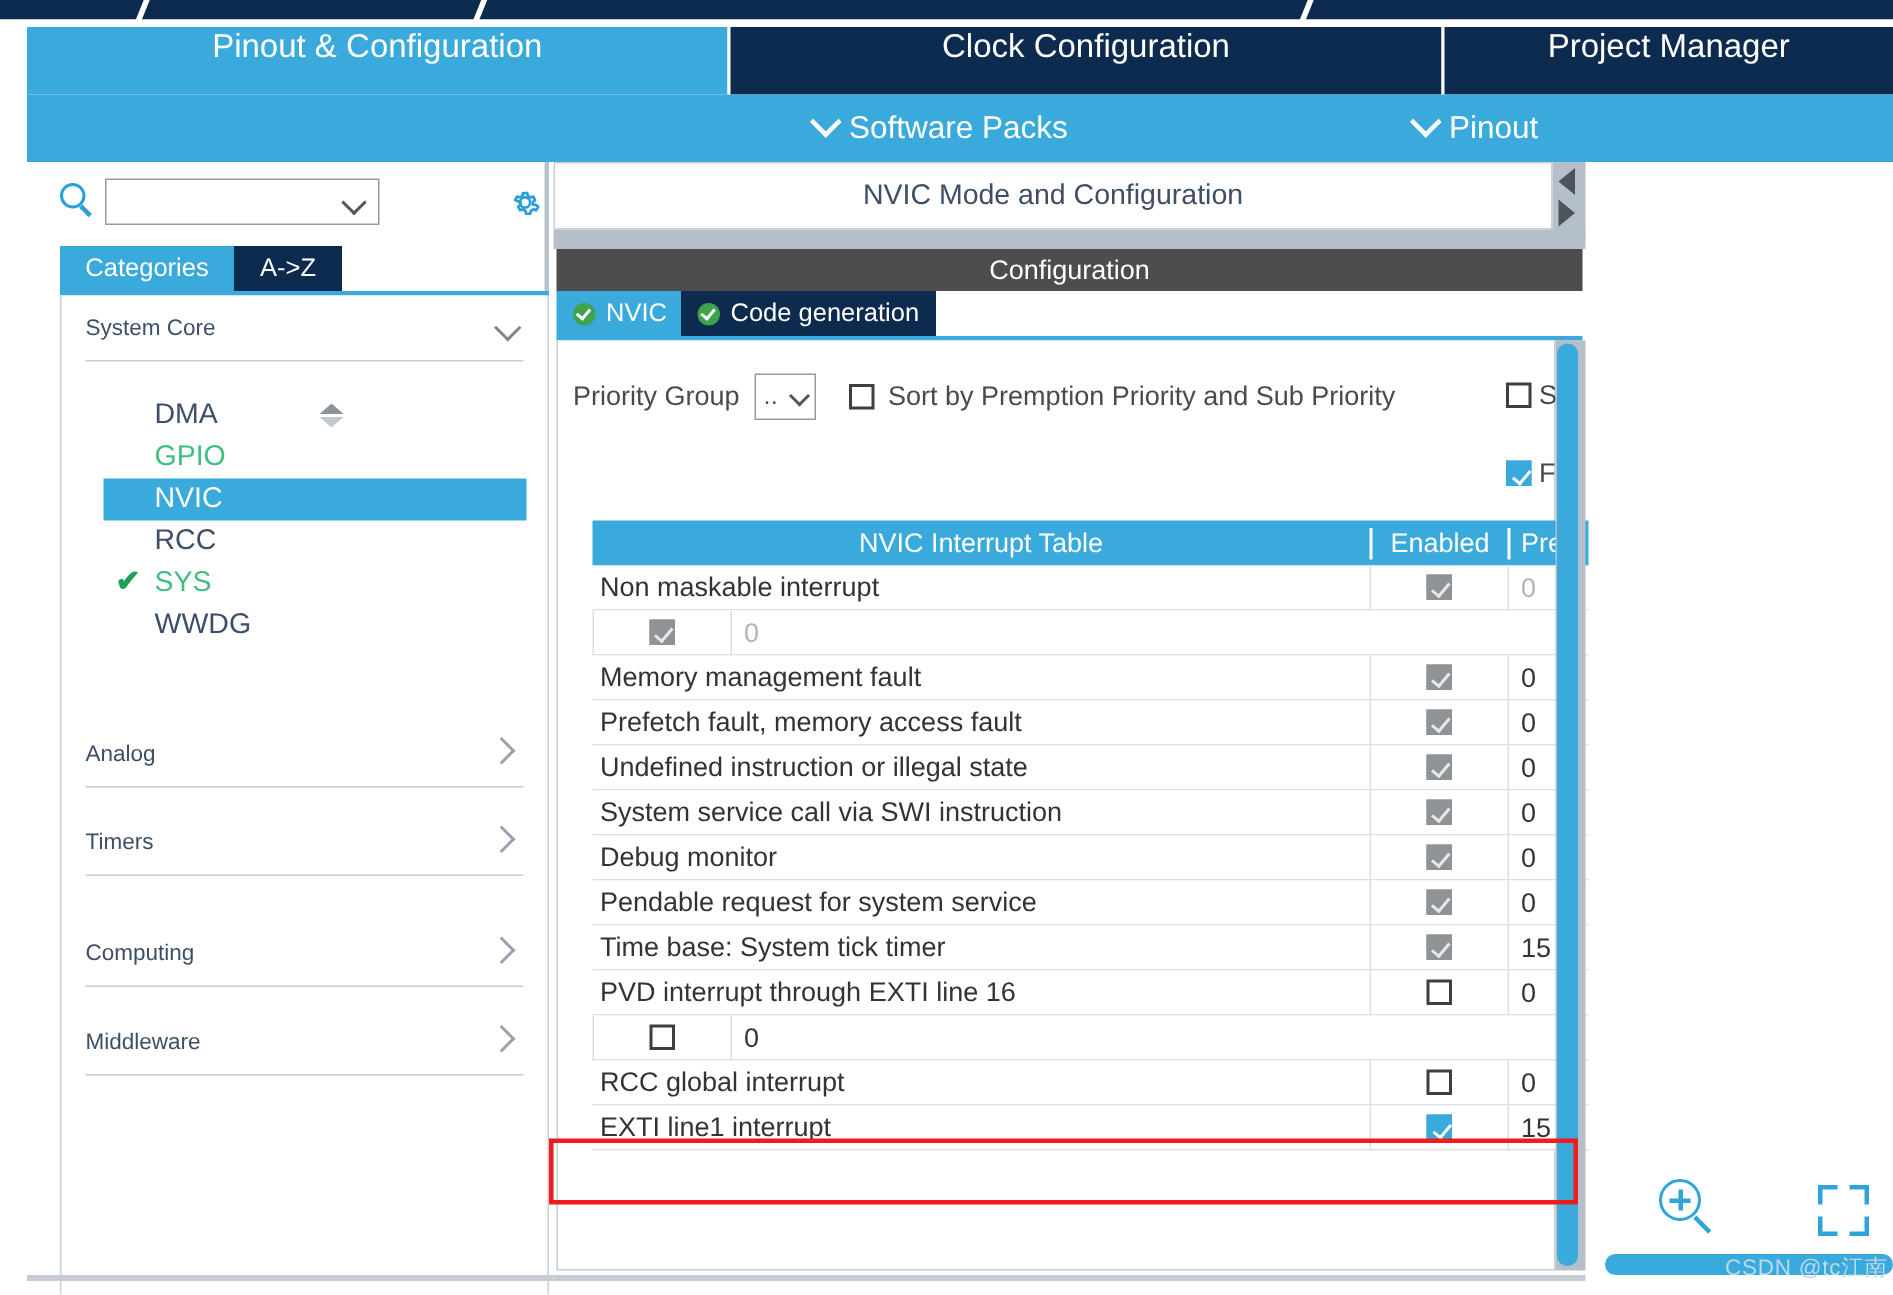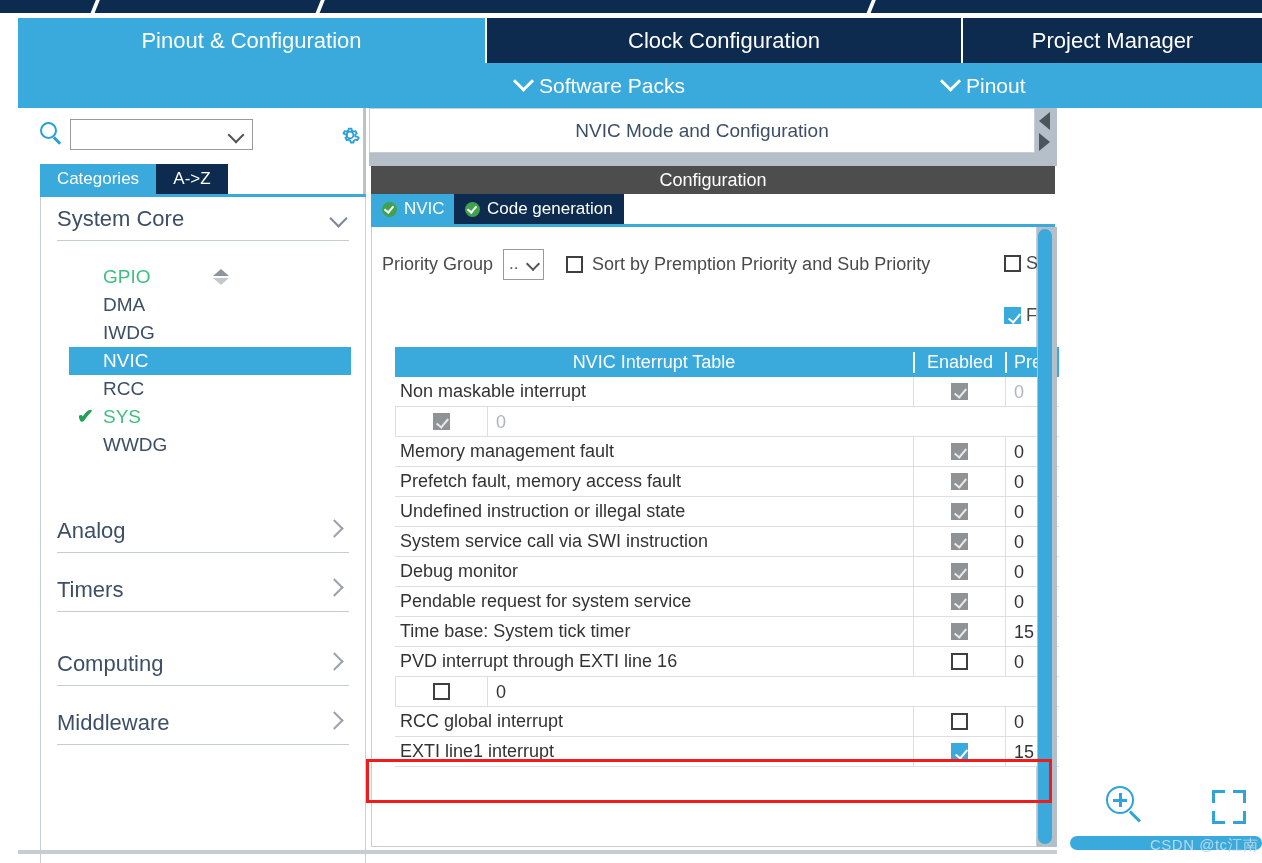--- a/index.html
+++ b/index.html
@@ -22,21 +22,21 @@
     background:#ffffff; transform:skewX(-22deg);
   }
 
   
   .tabbar{
     position:absolute; left:18px; top:18px; width:1244px; height:45px;
   }
   .tab{
     position:absolute; top:0; height:45px;
     color:#ffffff; font-size:22px;
-    display:flex; align-items:center; justify-content:center;
+    display:flex; align-items:flex-start; justify-content:center;
     white-space:nowrap; cursor:default;
   }
   .tab.active{ background:#3aa9dc; }
   .tab.inactive{ background:#0d2a4f; }
   .tab-sep{
     position:absolute; top:0; width:2px; height:45px; background:#ffffff;
   }
 
   
   .subbar{
@@ -102,21 +102,21 @@
   }
 
   .catbox{
     position:absolute; left:22px; top:89px; width:326px; height:755px;
     border:1px solid #c9ced4; border-top:0; background:#fff;
   }
   .cat-header{
     position:relative; height:44px; margin:0 16px;
     display:flex; align-items:center; border-bottom:1px solid #c7ccd2;
   }
-  .cat-header .label{ font-size:22px; color:#3d4f66;text-align:center; }
+  .cat-header .label{ font-size:15px; color:#3d4f66;text-align:center; }
   .cat-header .arrow-down{
     position:absolute; right:4px; top:15px; width:13px; height:13px;
     border-right:2.4px solid #7b8794; border-bottom:2.4px solid #7b8794;
     transform:rotate(45deg);
   }
   .cat-header .arrow-right{
     position:absolute; right:8px; top:13px; width:13px; height:13px;
     border-right:2.4px solid #9aa3ad; border-bottom:2.4px solid #9aa3ad;
     transform:rotate(-45deg);
   }
@@ -349,21 +349,21 @@
   <div class="tab inactive" style="left:469px; width:474px;">
     <span>Clock Configuration</span>
   </div>
   <div class="tab-sep" style="left:943px;"></div>
   <div class="tab inactive" style="left:945px; width:299px;">
     <span>Project Manager</span>
   </div>
 </div>
 
 <div class="subbar">
-  <div class="subitem" style="left:498px;">
+  <div class="subitem" style="left:525px;">
     <span class="chev"></span>
     <span>Software Packs</span>
   </div>
   <div class="subitem" style="left:925px;">
     <span class="chev"></span>
     <span>Pinout</span>
   </div>
 </div>
 
 <div class="leftpanel">
@@ -401,28 +401,25 @@
       <span class="label">System Core</span>
       <span class="arrow-down"></span>
     </div>
 
     <div class="ip-list">
       <div class="spinner">
         <div class="up"></div>
           <div class="dn"></div>
       </div>
 
+      <div class="ip-item">
+        <span>DMA</span>
+      </div>
       <div class="ip-item green">
         <span>GPIO</span>
-      </div>
-      <div class="ip-item">
-        <span>DMA</span>
-      </div>
-      <div class="ip-item">
-        <span>IWDG</span>
       </div>
       <div class="ip-item selected">
         <span>NVIC</span>
       </div>
       <div class="ip-item">
         <span>RCC</span>
       </div>
       <div class="ip-item green">
         <span class="ip-check">✔</span>
         <span>SYS</span>

